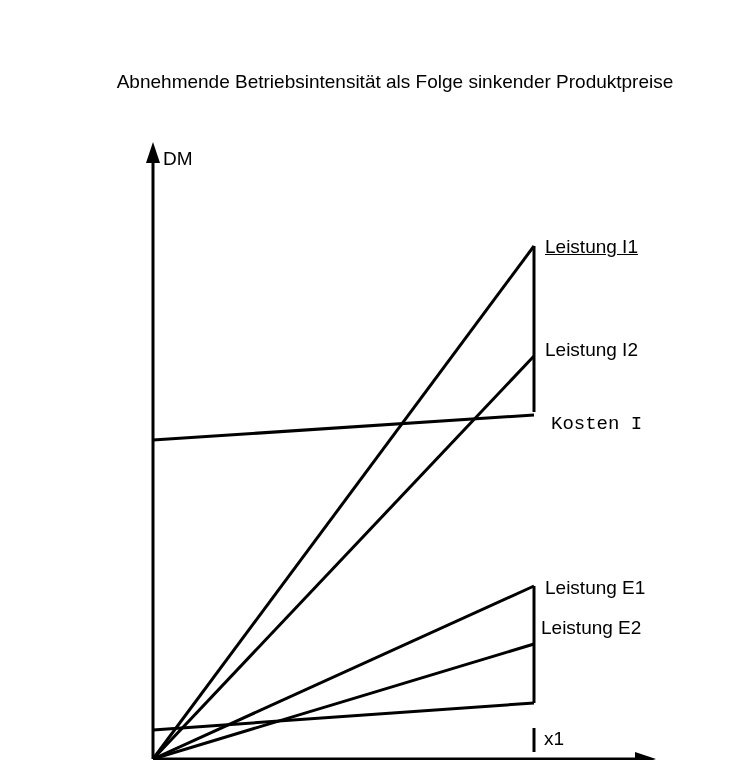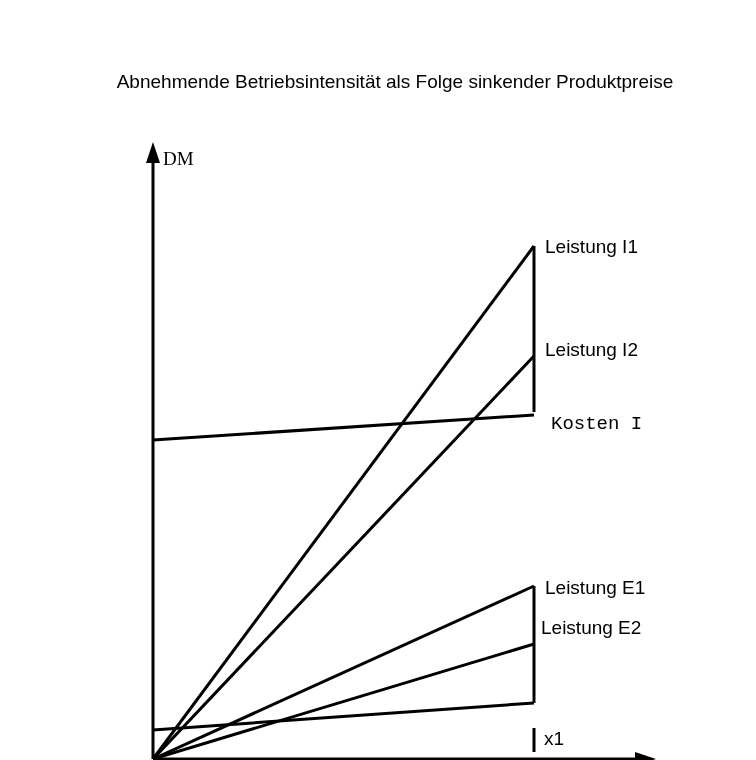--- a/index.html
+++ b/index.html
@@ -87,26 +87,26 @@
 
     <line x1="136" y1="713" x2="517" y2="540" stroke="#000000" stroke-width="3"></line>
 
     <line x1="136" y1="713" x2="517" y2="598" stroke="#000000" stroke-width="3"></line>
 
     <line x1="517" y1="540" x2="517" y2="657" stroke="#000000" stroke-width="3"></line>
 
     <line x1="136" y1="684" x2="517" y2="657" stroke="#000000" stroke-width="3"></line>
   </svg>
 
-  <span class="axis-lbl" style="left:146px; top:103px;font-family:Liberation Serif, serif;">DM</span>
+  <span class="axis-lbl" style="left:146px; top:103px;">DM</span>
 
 
   <span class="axis-lbl" style="left:527px; top:683px;">x1</span>
 
-  <span class="lbl" style="left:528px; top:191px;">Leistung I1</span>
+  <span class="lbl" style="left:528px; top:191px;text-decoration:underline;">Leistung I1</span>
 
   <span class="lbl" style="left:528px; top:294px;">Leistung I2</span>
 
   <span class="lbl" style="left:534px; top:369px;font-family:Liberation Mono, monospace;">Kosten I</span>
 
   <span class="lbl" style="left:528px; top:532px;">Leistung E1</span>
 
   <span class="lbl" style="left:524px; top:572px;">Leistung E2</span>
 
 </div>

